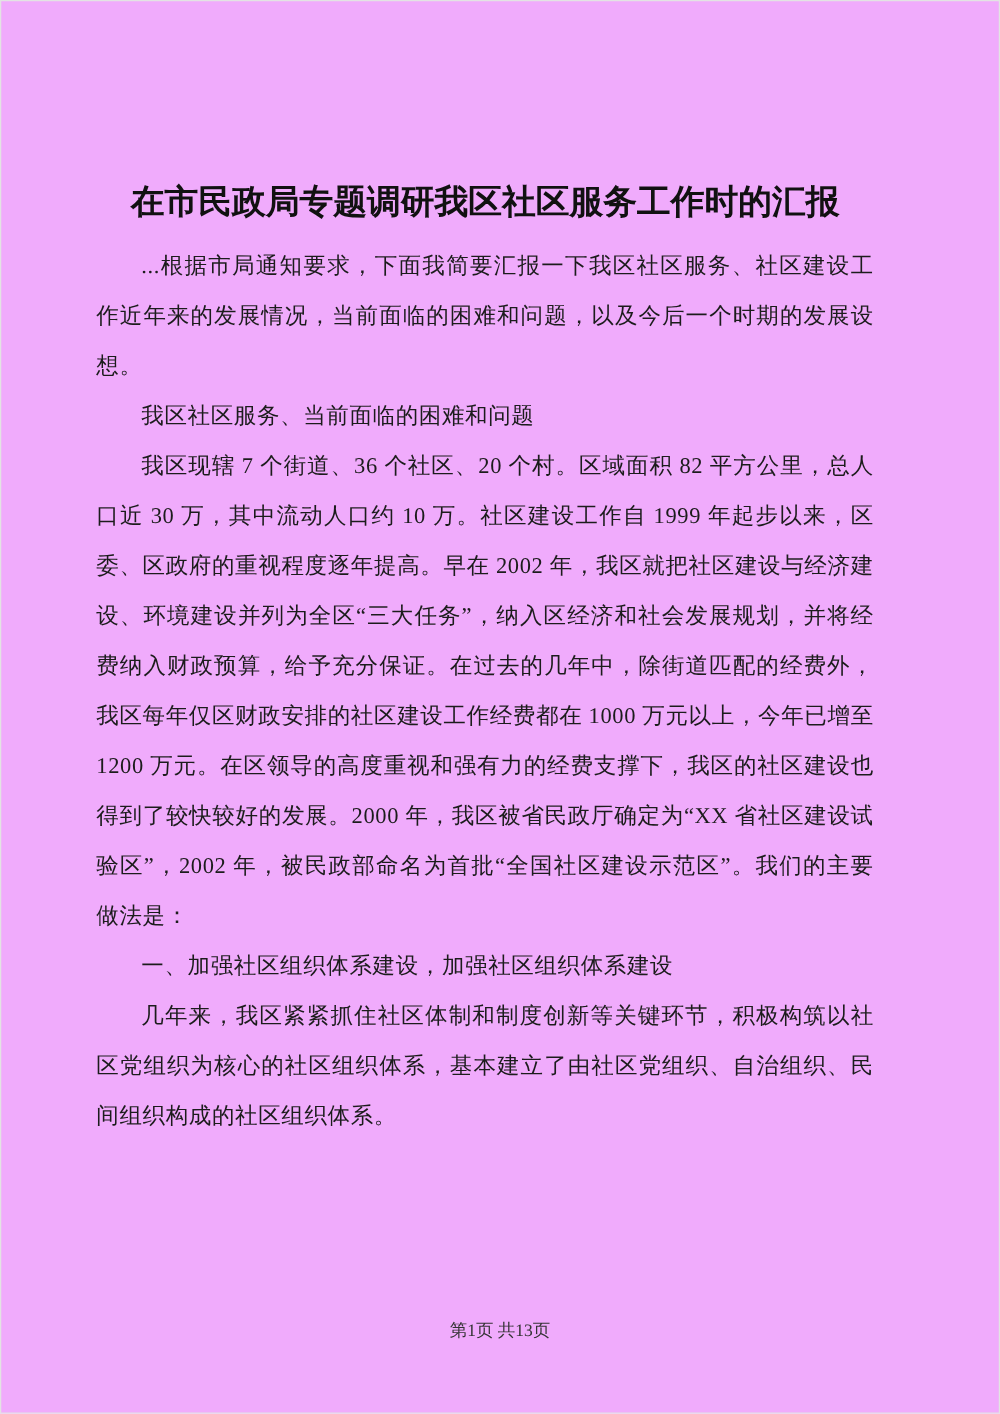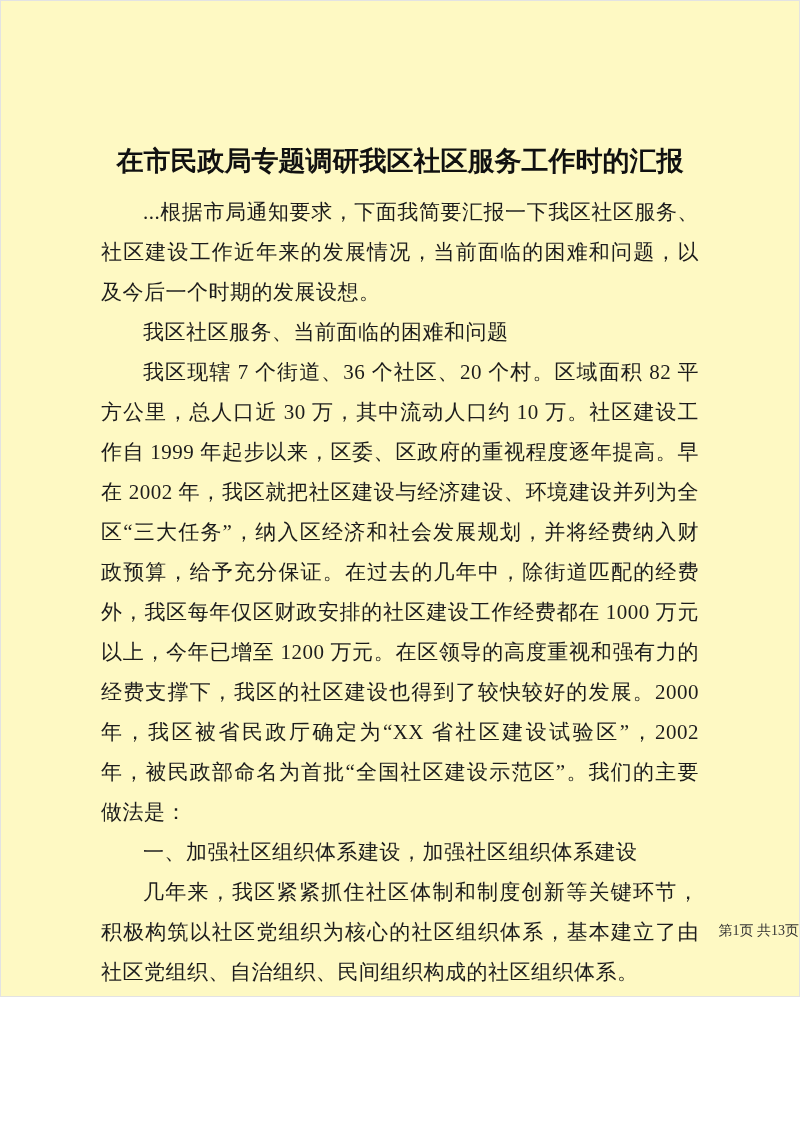--- a/index.html
+++ b/index.html
@@ -3,54 +3,54 @@
 <meta charset="utf-8">
 <style>
   html, body {
     margin: 0;
     padding: 0;
     background: #ffffff;
   }
   .page {
     position: relative;
     width: 800px;
-    height: 997px;
+    height: 1131px;
     margin: 0 auto;
-    background: #fef9c3;
+    background: #f0abfc;
     box-sizing: border-box;
     border: 1px solid #e3e3e3;
-    padding: 138px 100px 0 100px;
+    padding: 138px 100px 0 76px;
     font-family: "Liberation Serif", "DejaVu Serif", serif;
     color: #1c1c1c;
     overflow: hidden;
   }
   .doc-title {
     margin: 0 0 8px 0;
     font-size: 27px;
     font-weight: bold;
     line-height: 45px;
     text-align: center;
     color: #111111;
   }
   .para {
     margin: 0;
-    font-size: 21px;
+    font-size: 18px;
     line-height: 40px;
     text-align: justify;
     text-justify: inter-ideograph;
     text-indent: 2em;
     letter-spacing: 0.5px;
     word-break: break-all;
   }
   .footer {
     position: absolute;
     left: 0;
     right: 0;
     bottom: 56px;
-    text-align: right;
+    text-align: center;
     font-size: 14px;
     color: #333333;
     font-family: "Liberation Serif", "DejaVu Serif", serif;
   }
 </style>
 </head>
 <body>
 
 <div class="page">
 

